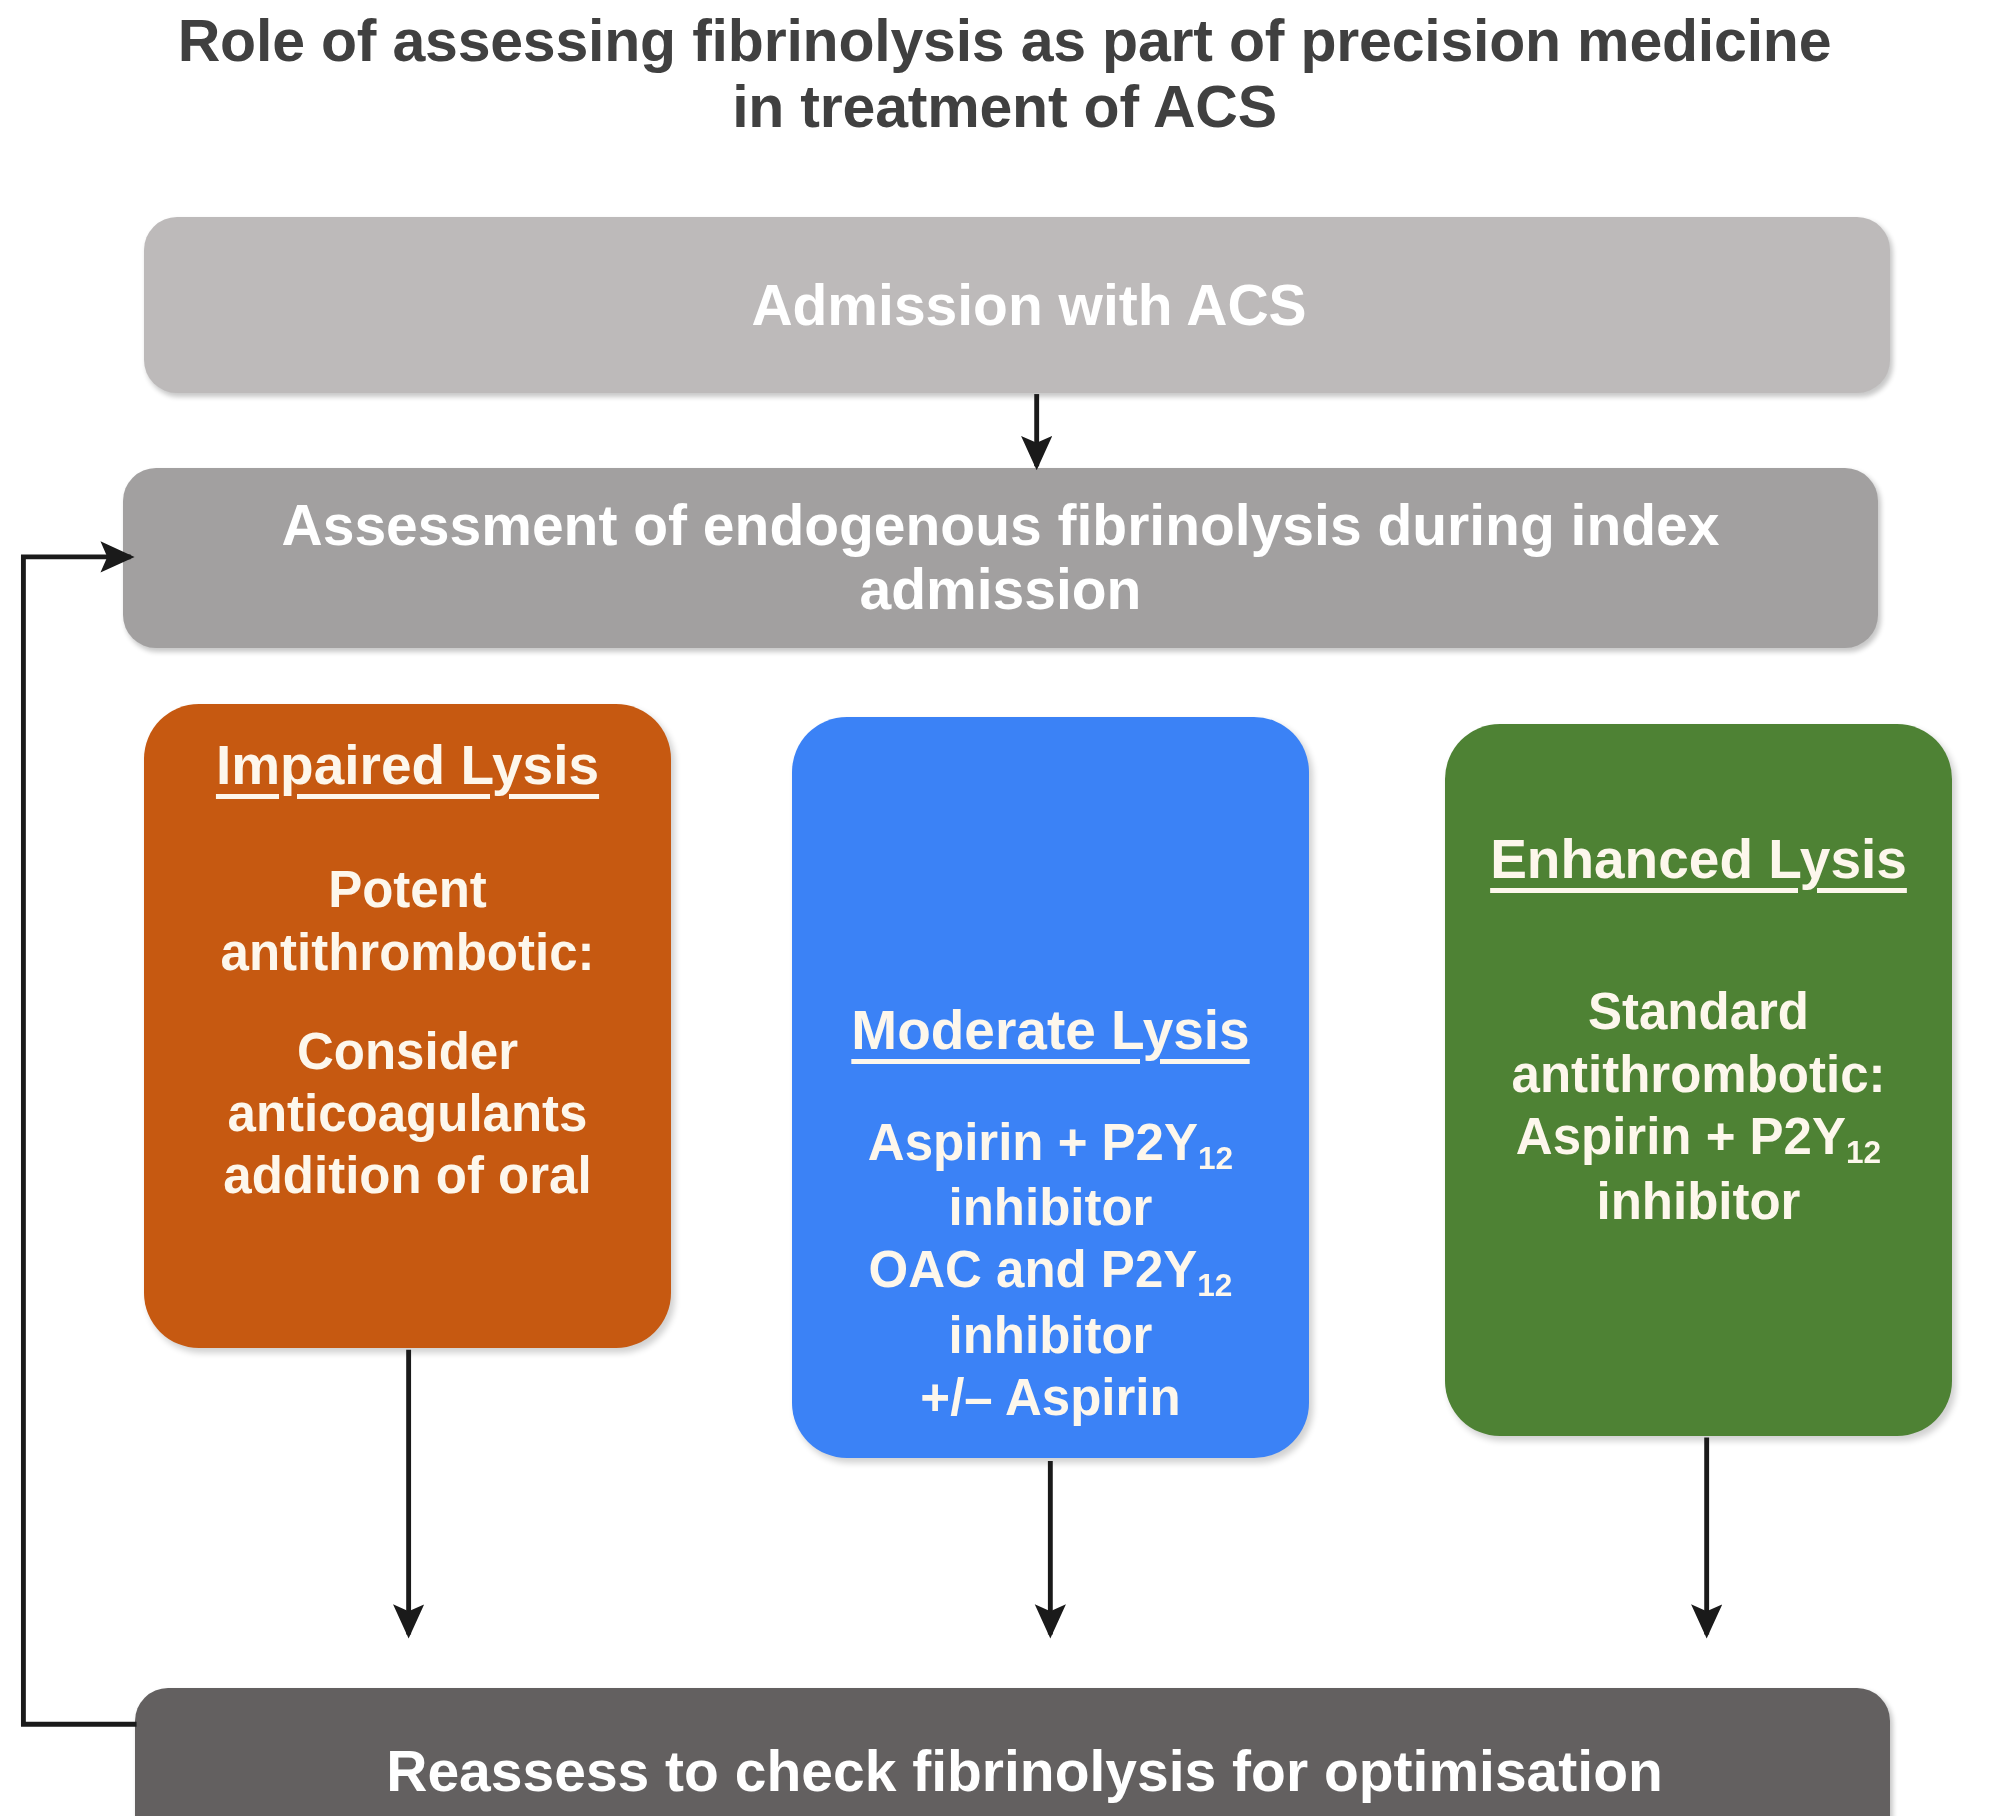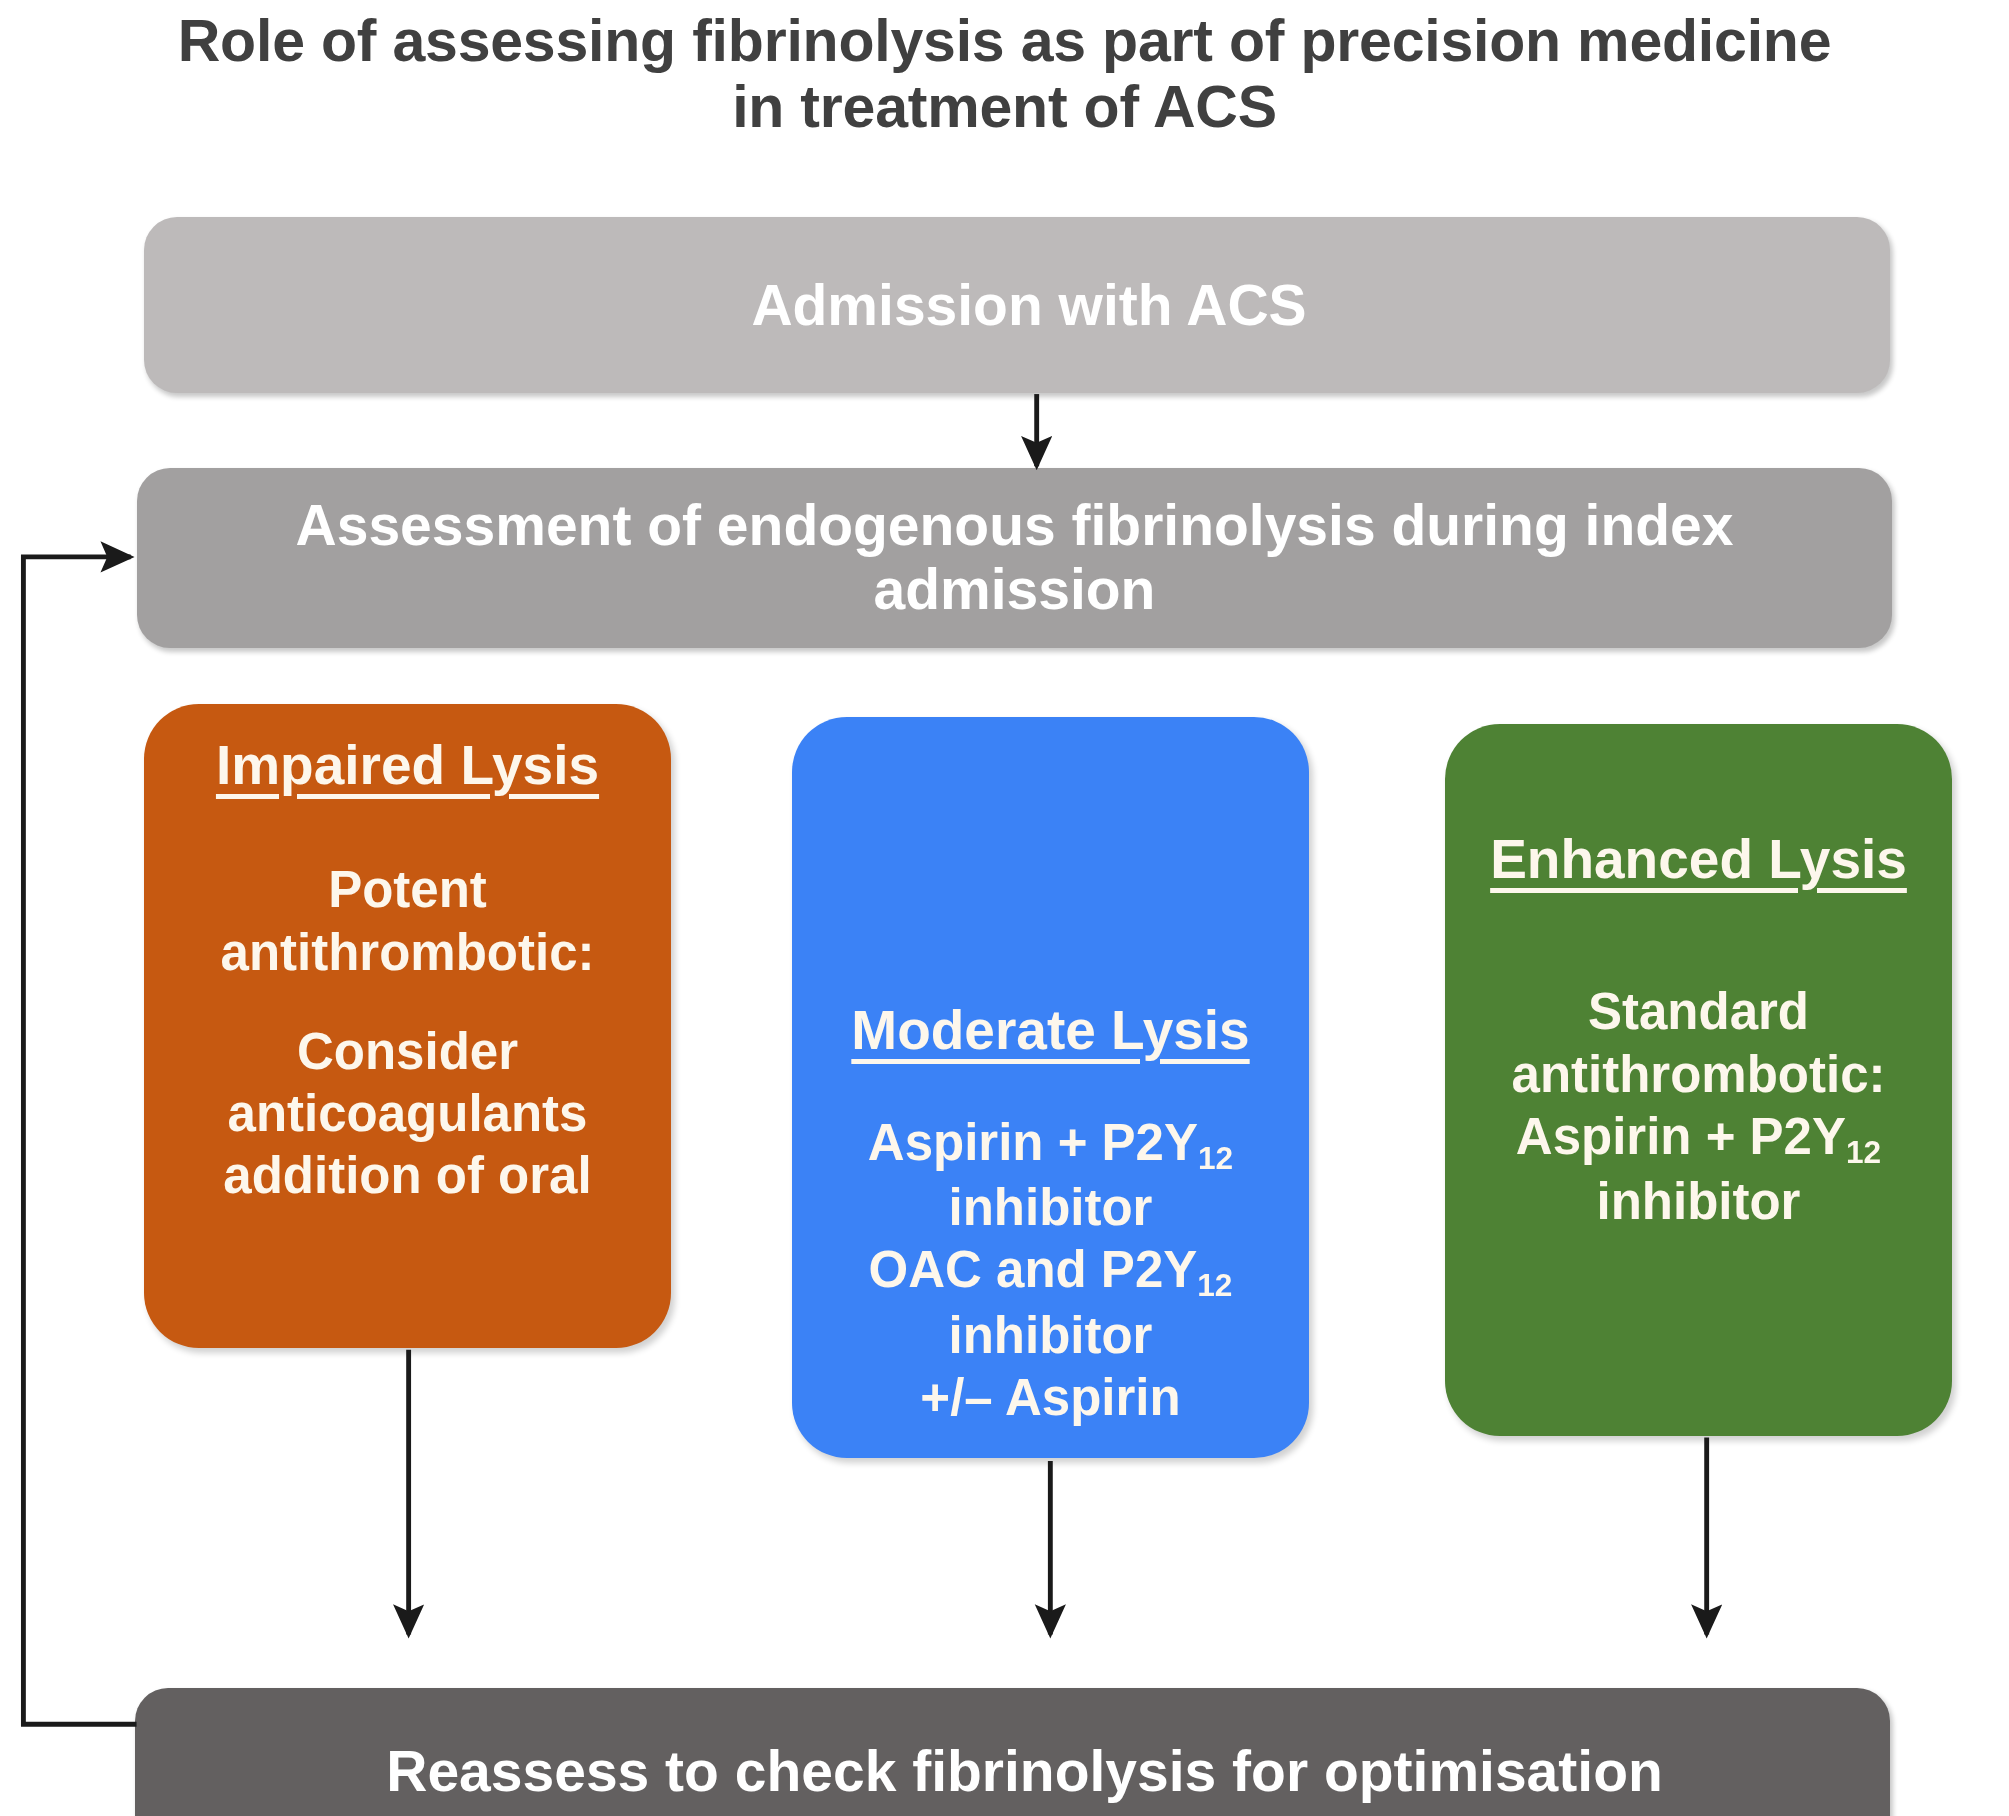--- a/index.html
+++ b/index.html
@@ -51,21 +51,21 @@
     left: 144px;
     top: 217px;
     width: 1746px;
     height: 176px;
     background: #bdbaba;
     font-size: 57px;
     box-shadow: 2.9px 3.9px 4.9px rgba(0,0,0,0.22);
   }
 
   #box-assessment {
-    left: 137px;
+    left: 123px;
     top: 468px;
     width: 1755px;
     height: 180px;
     background: #a2a0a0;
     font-size: 57px;
     line-height: 1.12;
     padding: 0 57px;
     box-shadow: 2.9px 3.9px 4.9px rgba(0,0,0,0.22);
   }
 

